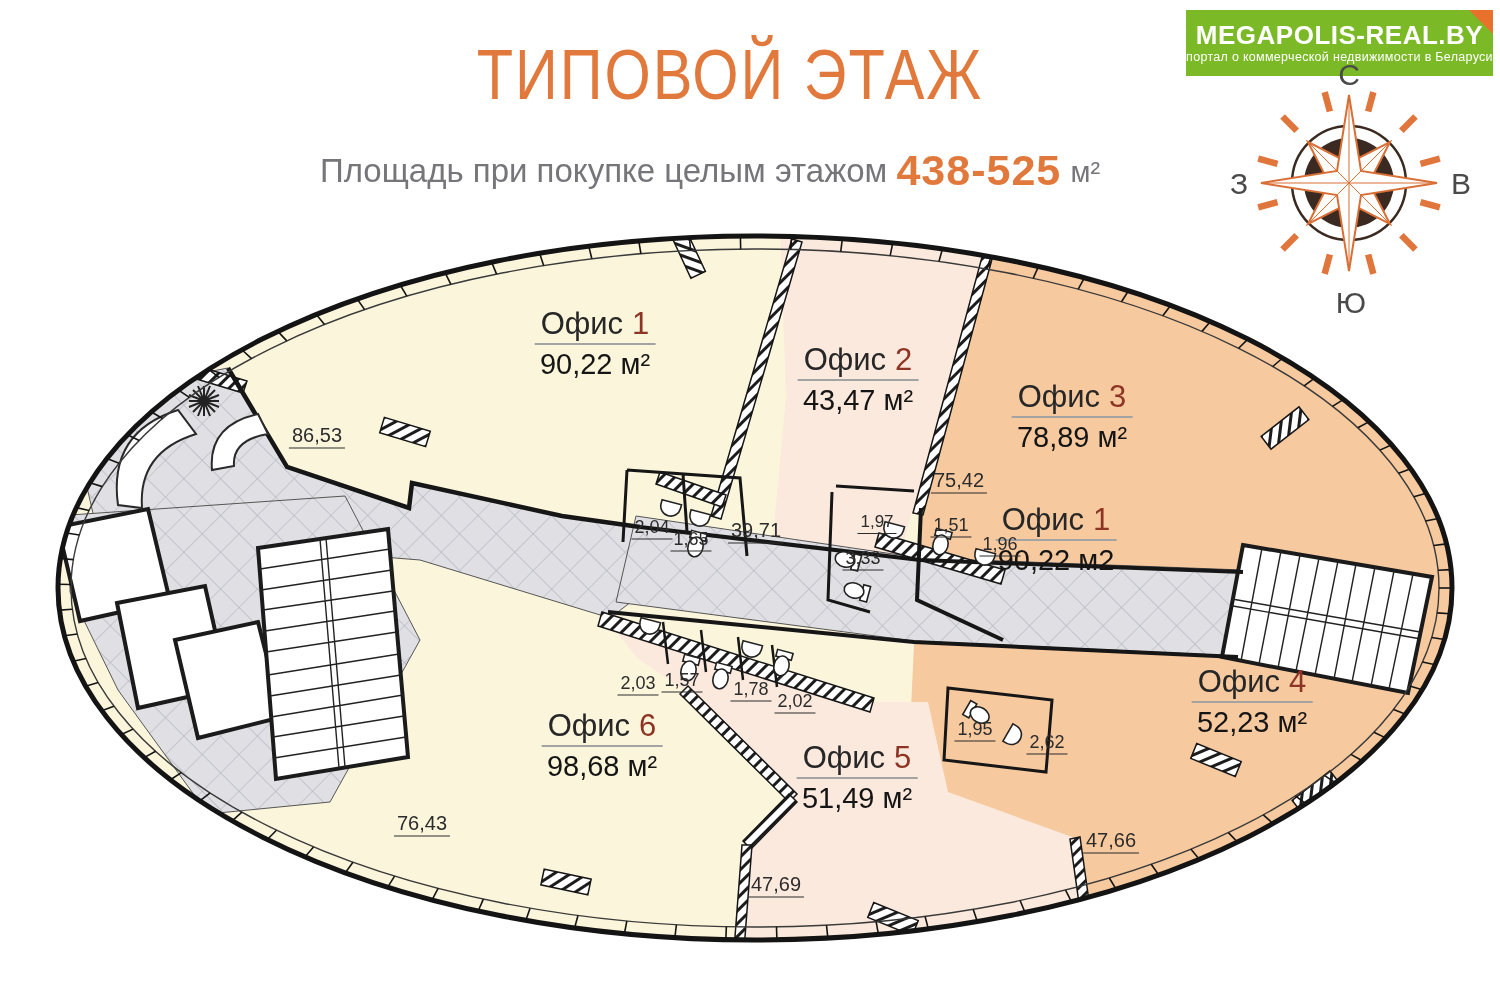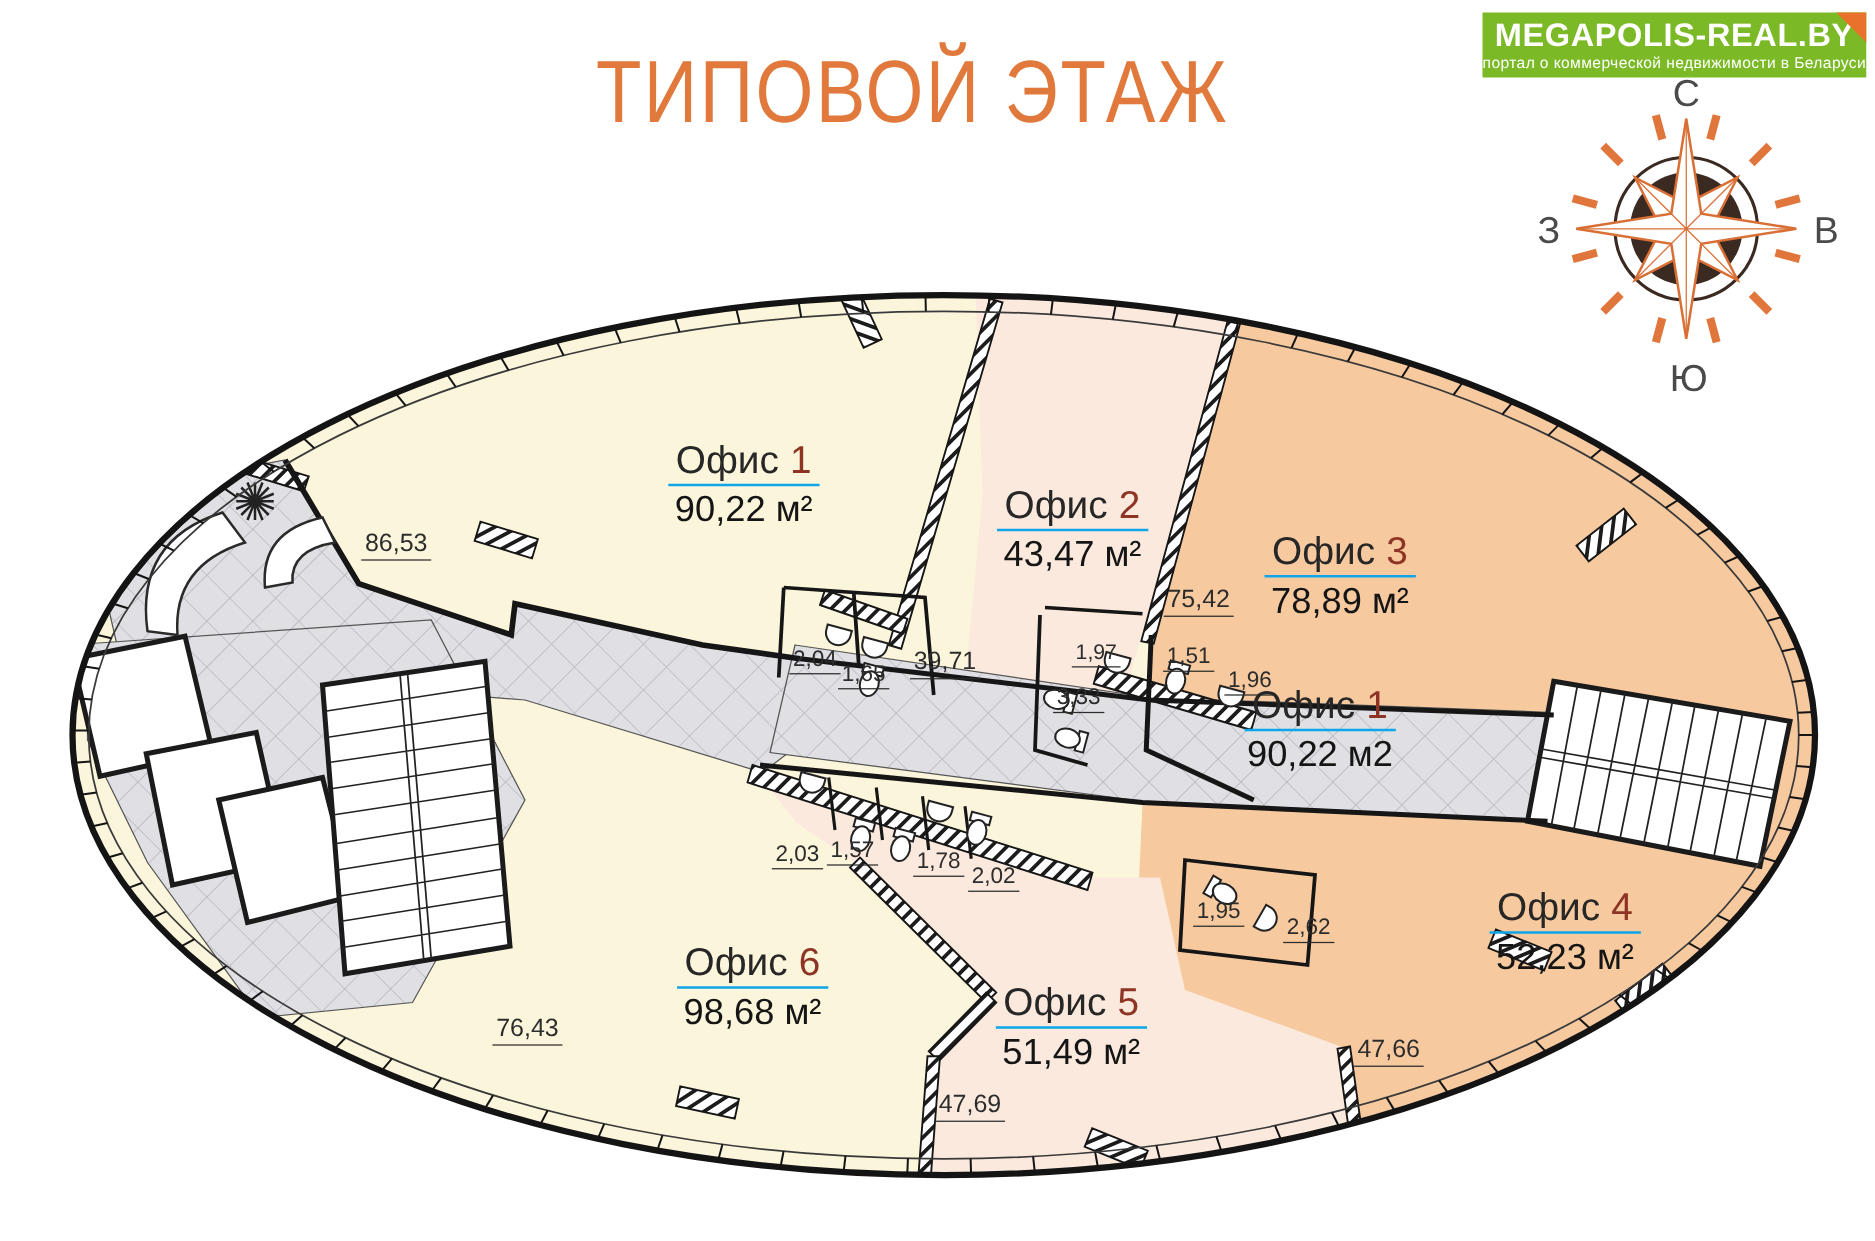--- a/index.html
+++ b/index.html
@@ -8,33 +8,33 @@
   .plan-svg{position:absolute;left:0;top:0;}
   
   .page-title{position:absolute;left:360px;top:34px;width:740px;text-align:center;
     font-size:62px;color:#E2793C;letter-spacing:2px;font-weight:400;
     transform:scale(0.96,1.14);transform-origin:top center;white-space:nowrap;}
   .subtitle{position:absolute;left:210px;top:146px;width:1000px;text-align:center;
     font-size:33px;color:#75757A;white-space:nowrap;}
   .subtitle .range{color:#E2793C;font-weight:bold;font-size:43px;vertical-align:-3px;letter-spacing:1px;}
   .subtitle .unit{font-size:29px;color:#75757A;}
   
-  .logo{position:absolute;left:1186px;top:10px;width:307px;height:52px;background:#7BB927;
+  .logo{position:absolute;left:1186px;top:10px;width:307px;height:66px;background:#7BB927;
     display:flex;flex-direction:column;justify-content:center;align-items:center;line-height:1.05;}
   .logo::after{content:"";position:absolute;right:0;top:0;width:0;height:0;
     border-top:24px solid #E8722B;border-left:24px solid transparent;}
   .logo .l1{color:#fff;font-weight:bold;font-size:26px;letter-spacing:0.5px;}
   .logo .l2{color:#fff;font-size:12.5px;margin-top:1px;letter-spacing:0.3px;}
   
   .compass{position:absolute;left:1218px;top:55px;}
   .compass text{font-family:"Liberation Sans",sans-serif;font-size:30px;fill:#4a4a4a;}
   
   .office{position:absolute;transform:translateX(-50%);text-align:center;z-index:5;}
-  .office-name{font-size:31px;display:inline-block;border-bottom:2px solid #0ea5e9;
-    padding:0 6px 1px;color:#272727;white-space:nowrap;margin-top:44px;}
+  .office-name{font-size:31px;display:inline-block;border-bottom:2px solid #a3a3a3;
+    padding:0 6px 1px;color:#272727;white-space:nowrap;}
   .office-name .num{color:#8E3425;margin-left:9px;font-weight:400;}
   .office-area{font-size:29px;margin-top:3px;color:#151515;white-space:nowrap;}
   
   .dim{position:absolute;transform:translate(-50%,-50%);font-size:20px;color:#2c2c2c;
     border-bottom:1.5px solid #2c2c2c;padding:0 3px 1px;white-space:nowrap;z-index:5;}
   
   .wall{stroke:#161616;fill:none;}
   .hatchfill{fill:url(#hatch);stroke:#161616;stroke-width:1.5;}
   .fix{fill:#ffffff;stroke:#222;stroke-width:1.6;}
 </style>
@@ -257,20 +257,25 @@
           <line x1="1398.5624459646883" y1="473.16784503684335" x2="1410.793895961093" y2="468.76425207365446"></line>
           <line x1="1413.8031956895964" y1="496.8361808114217" x2="1426.3243090579658" y2="493.3402231434231"></line>
           <line x1="1425.5054834412563" y1="520.9941616114729" x2="1438.2490087113388" y2="518.4246161865441"></line>
           <line x1="1433.6064556991018" y1="545.5120338216974" x2="1446.5039468161901" y2="543.8827017853614"></line>
           <line x1="1438.0626017721283" y1="570.2581108336385" x2="1451.0447857239378" y2="569.5777434024801"></line>
         </g>
     </g>
   </svg>
 
   <div class="page-title">ТИПОВОЙ ЭТАЖ</div>
+  <div class="subtitle">
+    <span>Площадь при покупке целым этажом</span>
+    <span class="range">438-525</span>
+    <span class="unit">м²</span>
+  </div>
 
   <div class="logo">
     <div class="l1">MEGAPOLIS-REAL.BY</div>
     <div class="l2">портал о коммерческой недвижимости в Беларуси</div>
   </div>
 
   <svg class="compass" width="262" height="262" viewBox="0 0 262 262">
     <g id="cdash" stroke="#E0763C" stroke-width="6.5">
         <line x1="202.47851114539105" y1="147.15260933758654" x2="221.79702767117243" y2="152.32899023963694"></line>
         <line x1="183.3259018078045" y1="180.3259018078045" x2="197.4680374315355" y2="194.46803743153546"></line>

